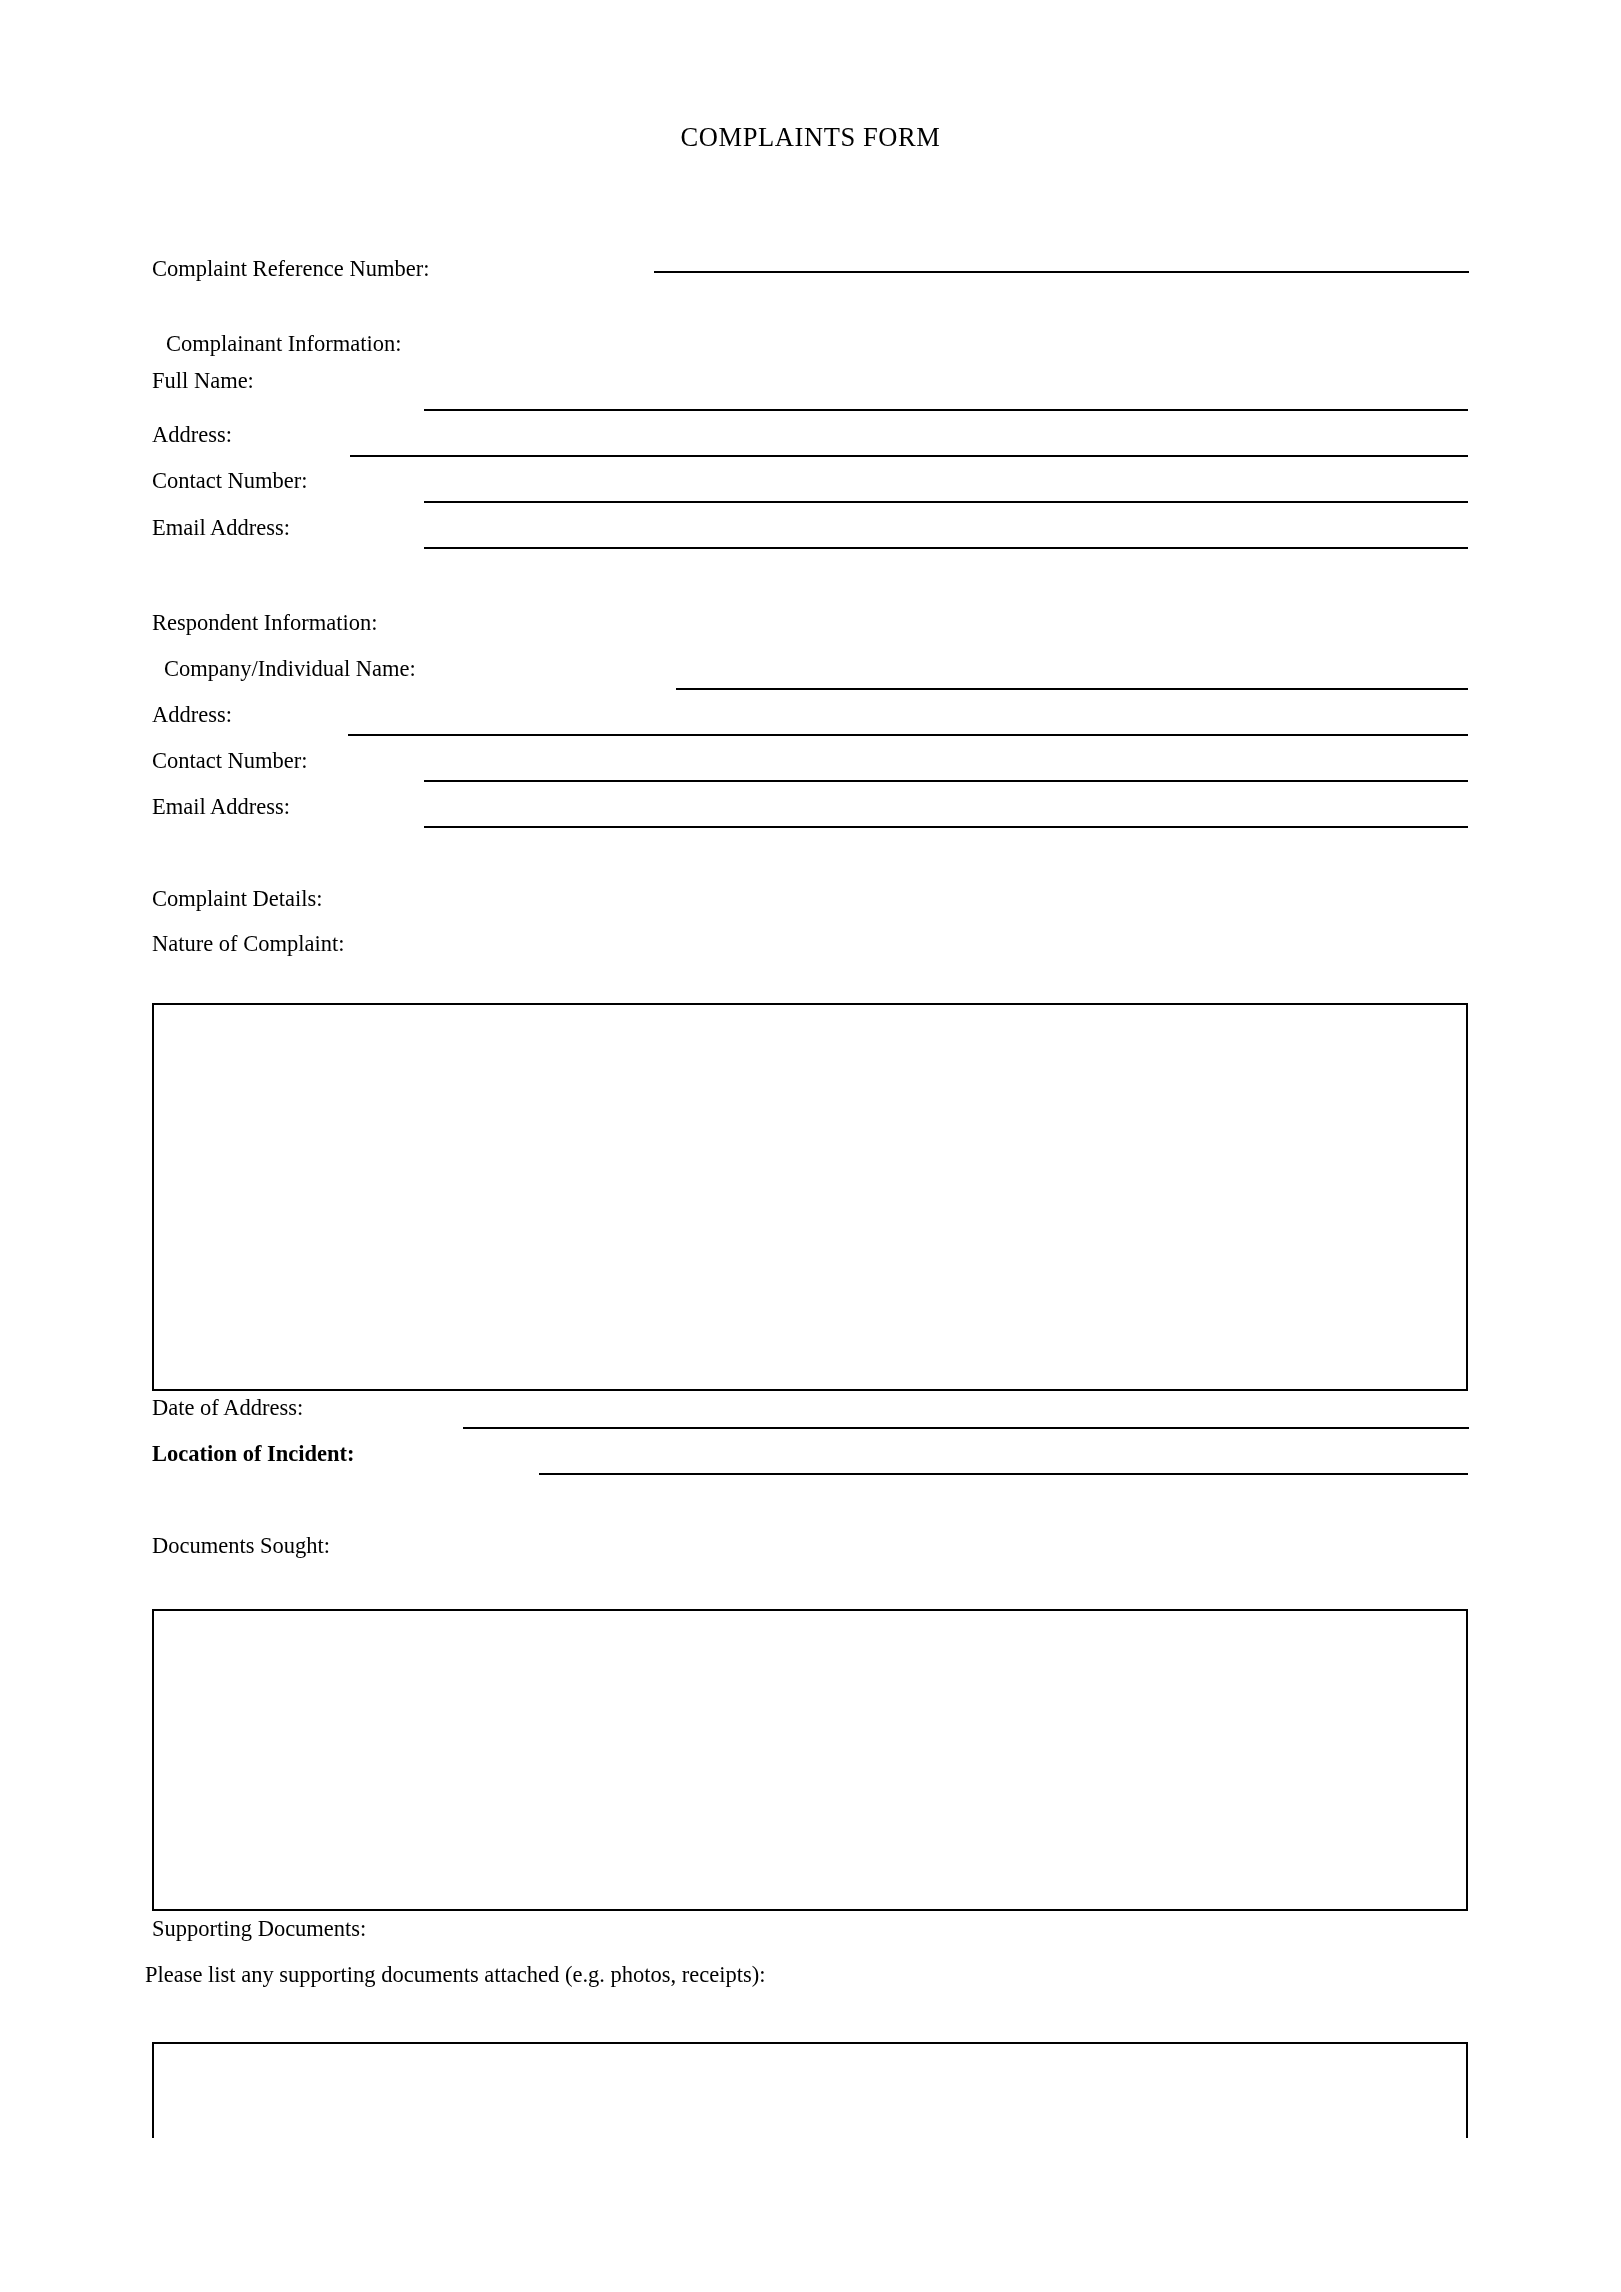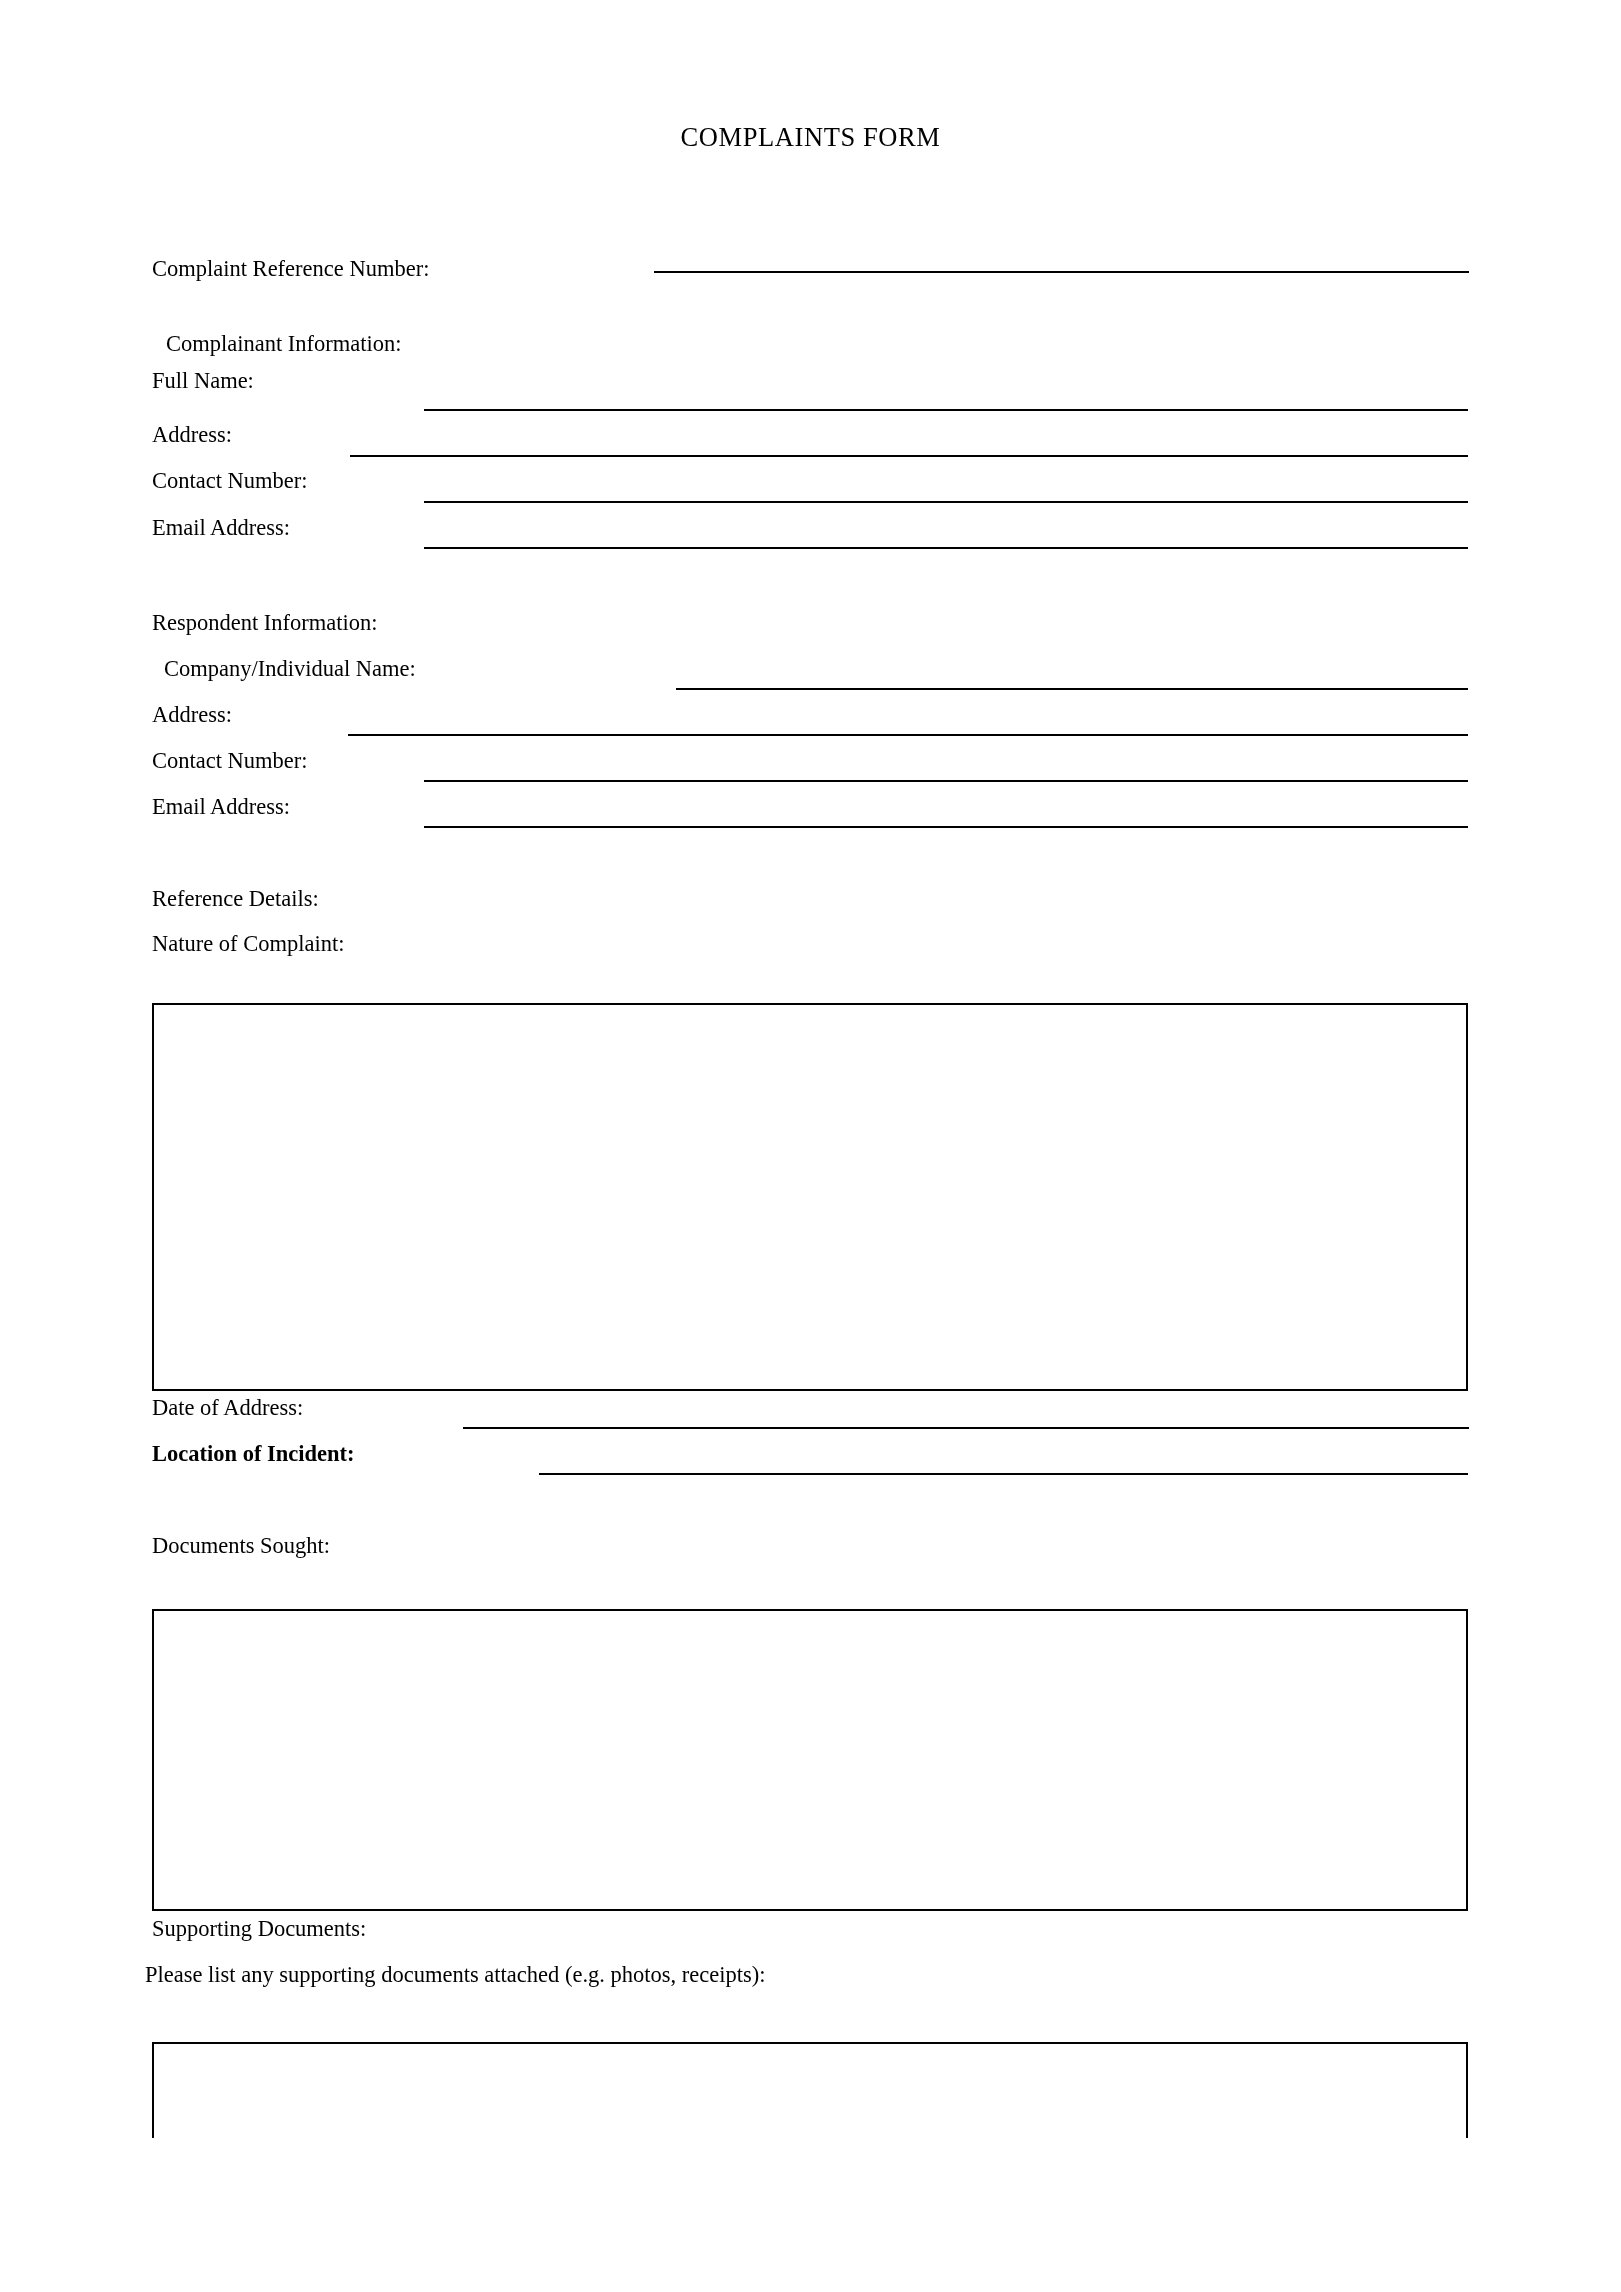--- a/index.html
+++ b/index.html
@@ -85,21 +85,21 @@
 
   <div class="lbl" style="left:152px; top:704px;">Address:</div>
   <div class="rule" style="left:348px; top:734px; width:1120px;"></div>
 
   <div class="lbl" style="left:152px; top:750px;">Contact Number:</div>
   <div class="rule" style="left:424px; top:780px; width:1044px;"></div>
 
   <div class="lbl" style="left:152px; top:796px;">Email Address:</div>
   <div class="rule" style="left:424px; top:826px; width:1044px;"></div>
 
-  <div class="lbl" style="left:152px; top:888px;">Reference Details:</div>
+  <div class="lbl" style="left:152px; top:888px;">Complaint Details:</div>
 
   <div class="lbl" style="left:152px; top:933px;">Nature of Complaint:</div>
 
   <div class="answer-box" style="left:152px; top:1003px; width:1316px; height:388px;"></div>
 
   <div class="lbl" style="left:152px; top:1397px;">Date of Address:</div>
   <div class="rule" style="left:463px; top:1427px; width:1006px;"></div>
 
   <div class="lbl" style="left:152px; top:1443px;font-weight:bold;">Location of Incident:</div>
   <div class="rule" style="left:539px; top:1473px; width:929px;"></div>

